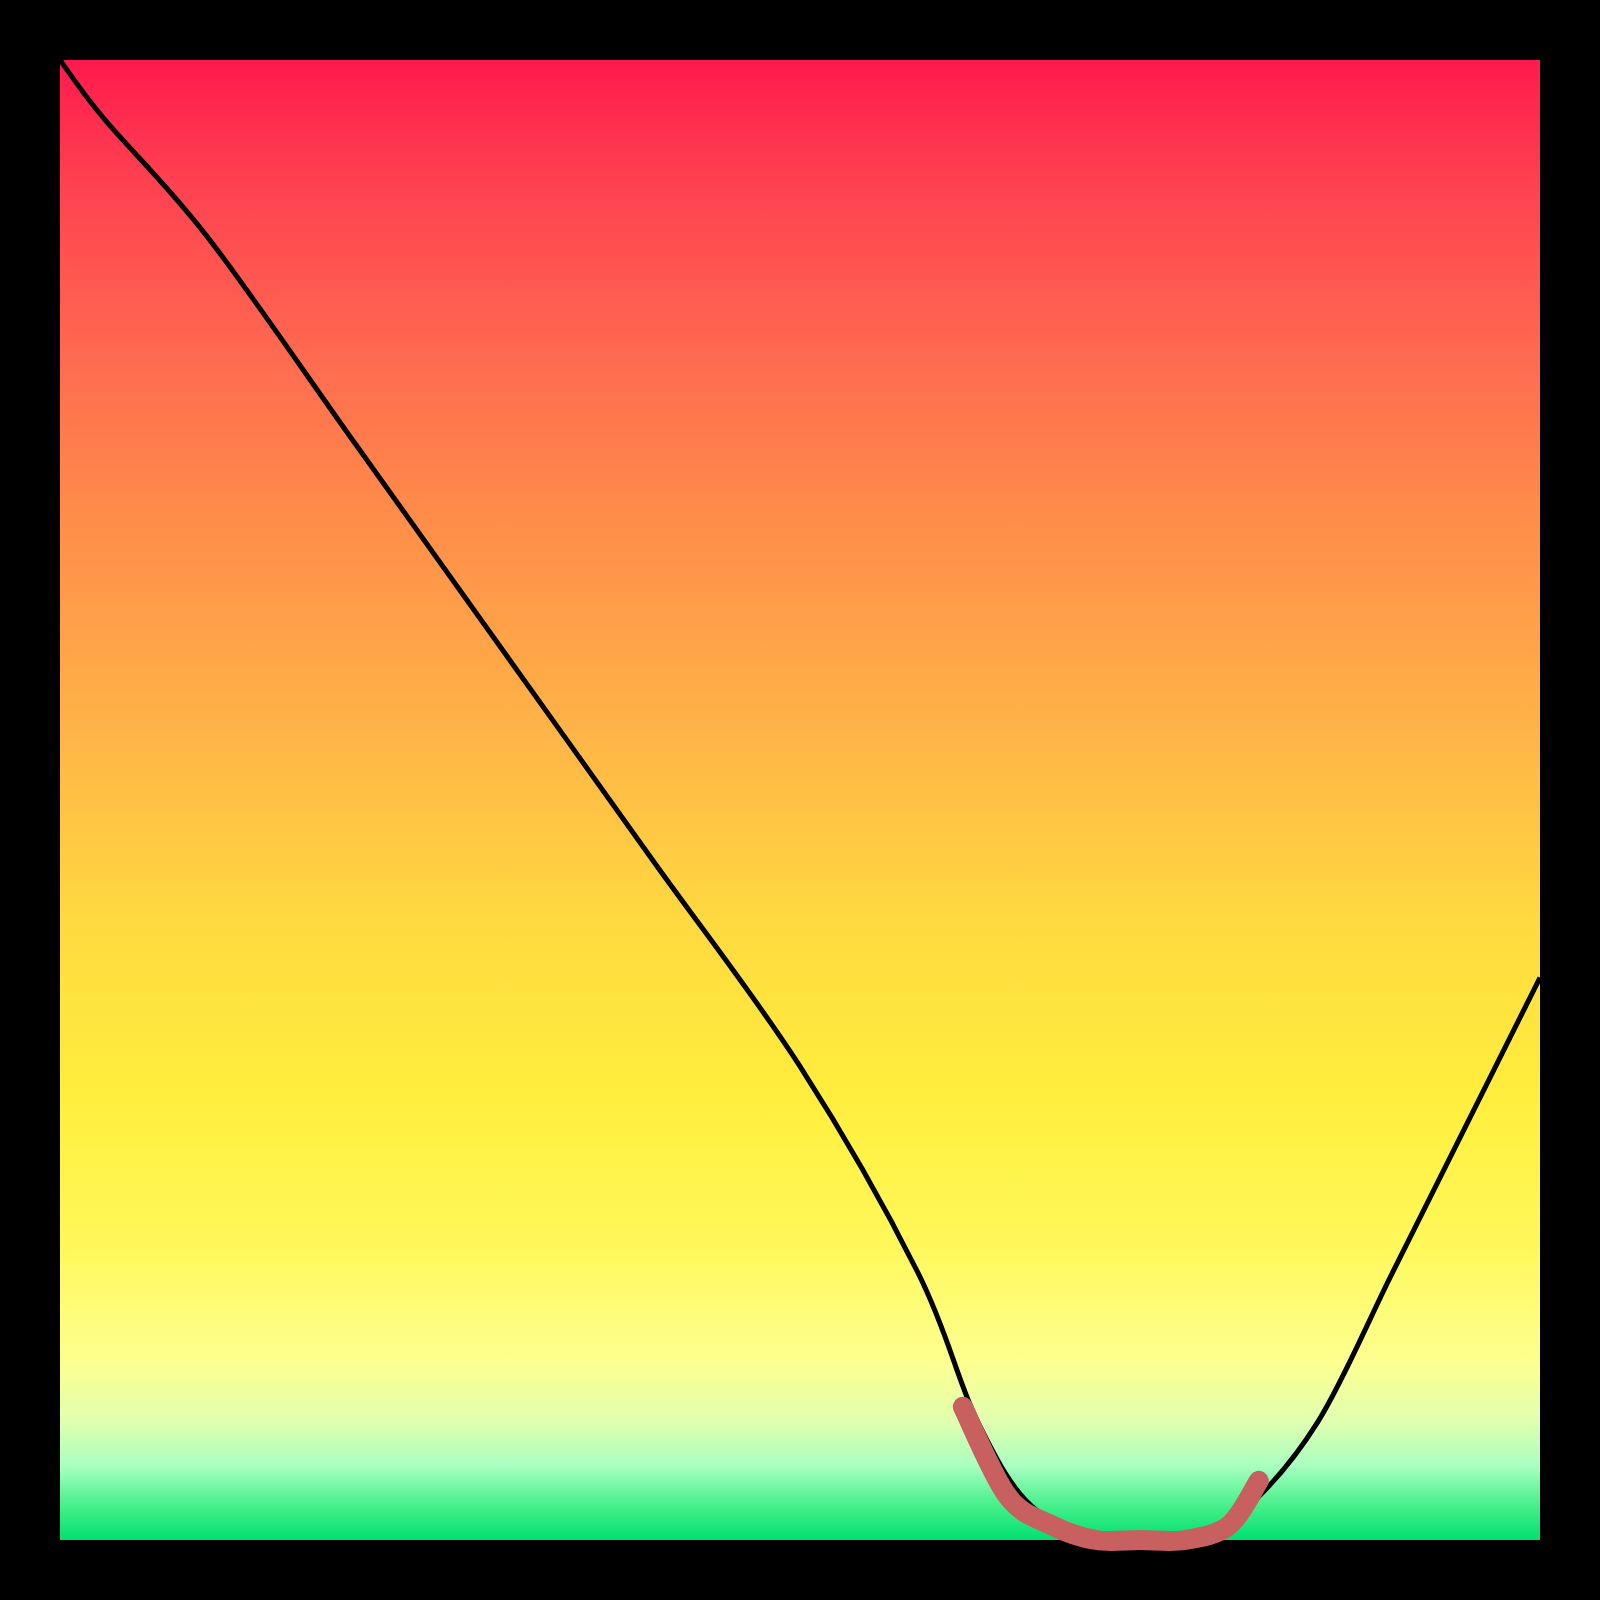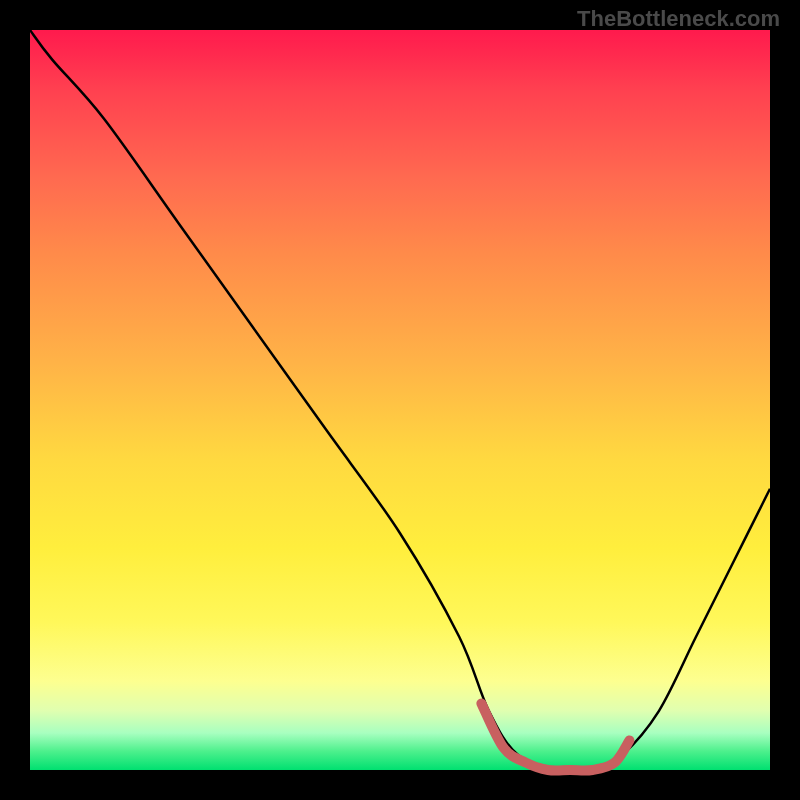--- a/index.html
+++ b/index.html
@@ -54,19 +54,18 @@
     top: 30px;
     width: 740px;
     height: 740px;
     overflow: visible;
   }
 </style>
 </head>
 <body>
 
 <div class="container">
-  <div class="watermark">TheBottleneck.com</div>
   <div class="plot-area"></div>
   <svg class="overlay" viewBox="0 0 740 740">
     <path id="main-curve" fill="none" stroke="#000" stroke-width="2.5" d="M 0 0 C 3.6999999999999997 4.933333333333337 9.866666666666665 14.800000000000031 22.2 29.600000000000023 C 34.53333333333333 44.40000000000001 53.03333333333333 61.66666666666663 74 88.79999999999995 C 94.96666666666667 115.93333333333328 123.33333333333333 157.86666666666665 148 192.39999999999998 C 172.66666666666666 226.9333333333333 197.33333333333334 261.4666666666667 222 296 C 246.66666666666666 330.5333333333333 271.3333333333333 365.0666666666666 296 399.59999999999997 C 320.6666666666667 434.1333333333333 347.8 468.66666666666663 370 503.2 C 392.2 537.7333333333333 414.4 577.1999999999999 429.2 606.8 C 444 636.4 448.93333333333334 661.0666666666666 458.8 680.8 C 468.6666666666667 700.5333333333333 476.0666666666667 715.3333333333334 488.40000000000003 725.2 C 500.73333333333335 735.0666666666667 520.4666666666666 737.5333333333333 532.8 740 C 545.1333333333333 742.4666666666667 552.5333333333333 742.4666666666667 562.4 740 C 572.2666666666667 737.5333333333333 580.9 735.0666666666667 592 725.2 C 603.1 715.3333333333334 616.6666666666666 700.5333333333333 629 680.8 C 641.3333333333334 661.0666666666666 653.6666666666666 631.4666666666666 666 606.8 C 678.3333333333334 582.1333333333333 690.6666666666666 557.4666666666666 703 532.8 C 715.3333333333334 508.1333333333333 733.8333333333334 471.1333333333333 740 458.8"></path>
     <path id="highlight-curve" fill="none" stroke="#c86060" stroke-width="10" stroke-linecap="round" d="M 451.4 673.4 C 455.09999999999997 680.8 466.20000000000005 707.9333333333333 473.6 717.8 C 481 727.6666666666666 488.40000000000003 728.9 495.8 732.6 C 503.2 736.3000000000001 510.6 738.7666666666667 518 740 C 525.4 741.2333333333333 532.8 740 540.1999999999999 740 C 547.5999999999999 740 555 741.2333333333333 562.4 740 C 569.8 738.7666666666667 578.4333333333334 737.5333333333333 584.6 732.6 C 590.7666666666667 727.6666666666667 596.9333333333334 714.1 599.4000000000001 710.4"></path>
   </svg>
 </div>
 
 </body></html>

